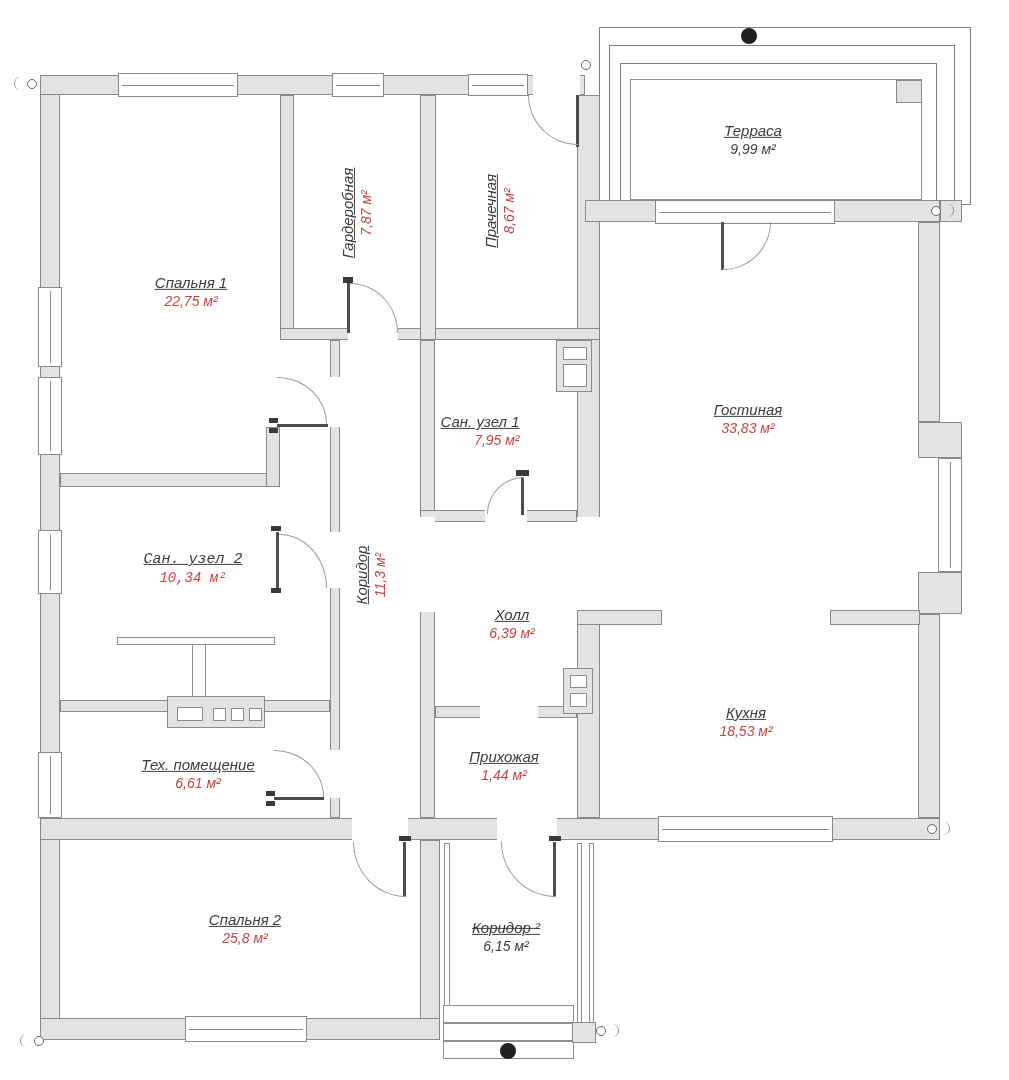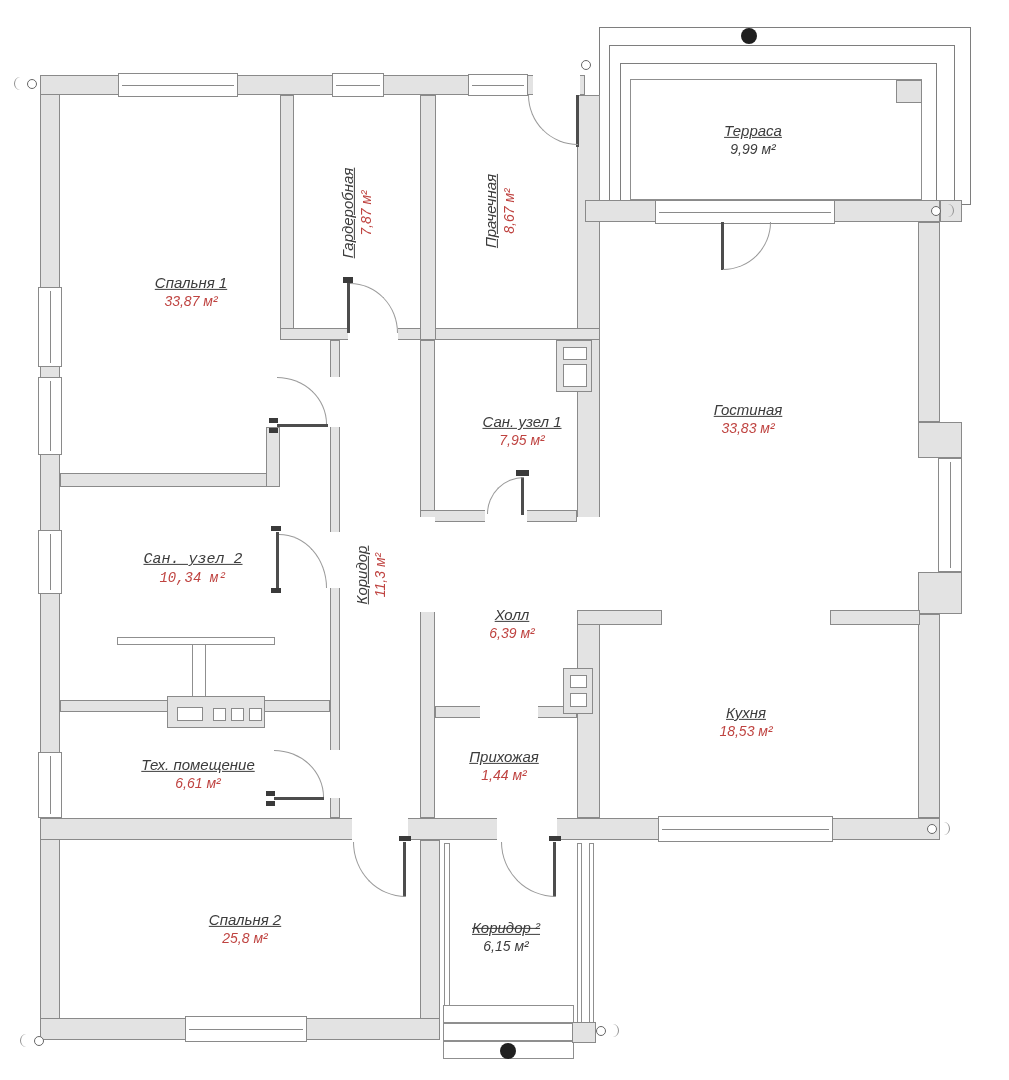--- a/index.html
+++ b/index.html
@@ -203,35 +203,35 @@
   <div class="par r" style="left:944px;top:822px;"></div>
   <div class="mk" style="left:596px;top:1026px;"></div>
   <div class="par r" style="left:613px;top:1024px;"></div>
 
   <div class="lbl" style="left:753px;top:140px;">
     <span class="nm">Терраса</span>
     <span class="ar dk">9,99 м²</span>
   </div>
   <div class="lbl" style="left:191px;top:292px;">
     <span class="nm">Спальня 1</span>
-    <span class="ar red">33,87 м²</span>
+    <span class="ar red">22,75 м²</span>
   </div>
   <div class="lbl vert" style="left:357px;top:213px;">
     <span class="nm">Гардеробная</span>
     <span class="ar red">7,87 м²</span>
   </div>
   <div class="lbl vert" style="left:500px;top:211px;">
     <span class="nm">Прачечная</span>
     <span class="ar red">8,67 м²</span>
   </div>
   <div class="lbl" style="left:748px;top:419px;">
     <span class="nm">Гостиная</span>
     <span class="ar red">33,83 м²</span>
   </div>
-  <div class="lbl" style="left:522px;top:431px;">
+  <div class="lbl" style="left:480px;top:431px;text-align:right;">
     <span class="nm">Сан. узел 1</span>
     <span class="ar red">7,95 м²</span>
   </div>
   <div class="lbl" style="left:193px;top:569px;font-family:Liberation Mono, monospace;">
     <span class="nm">Сан. узел 2</span>
     <span class="ar red">10,34 м²</span>
   </div>
   <div class="lbl vert" style="left:371px;top:575px;">
     <span class="nm">Коридор</span>
     <span class="ar red">11,3 м²</span>

